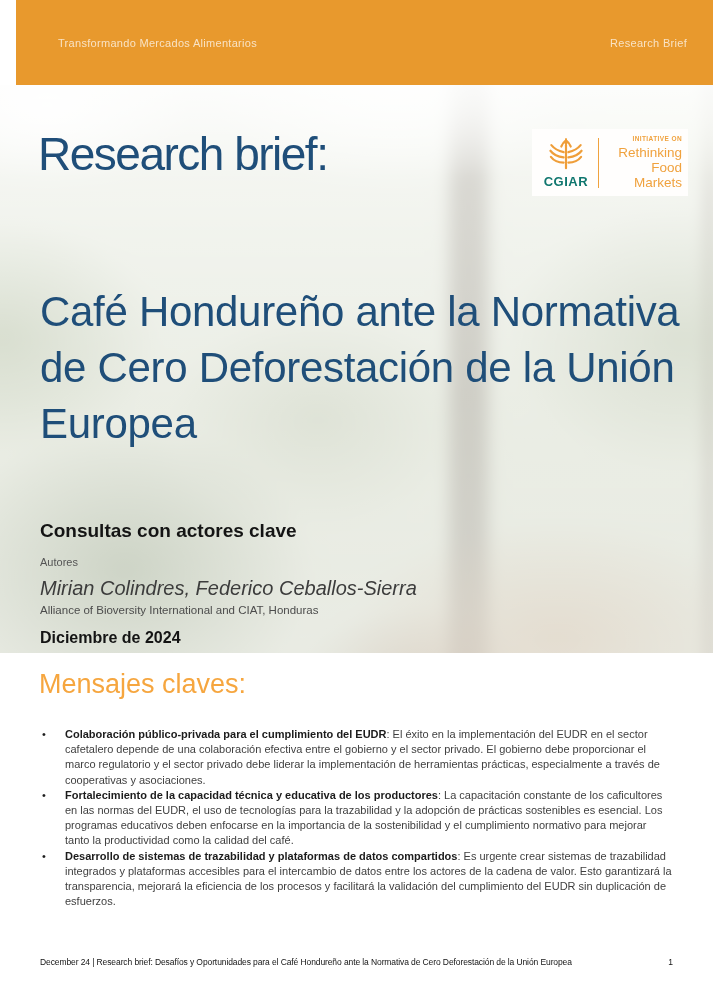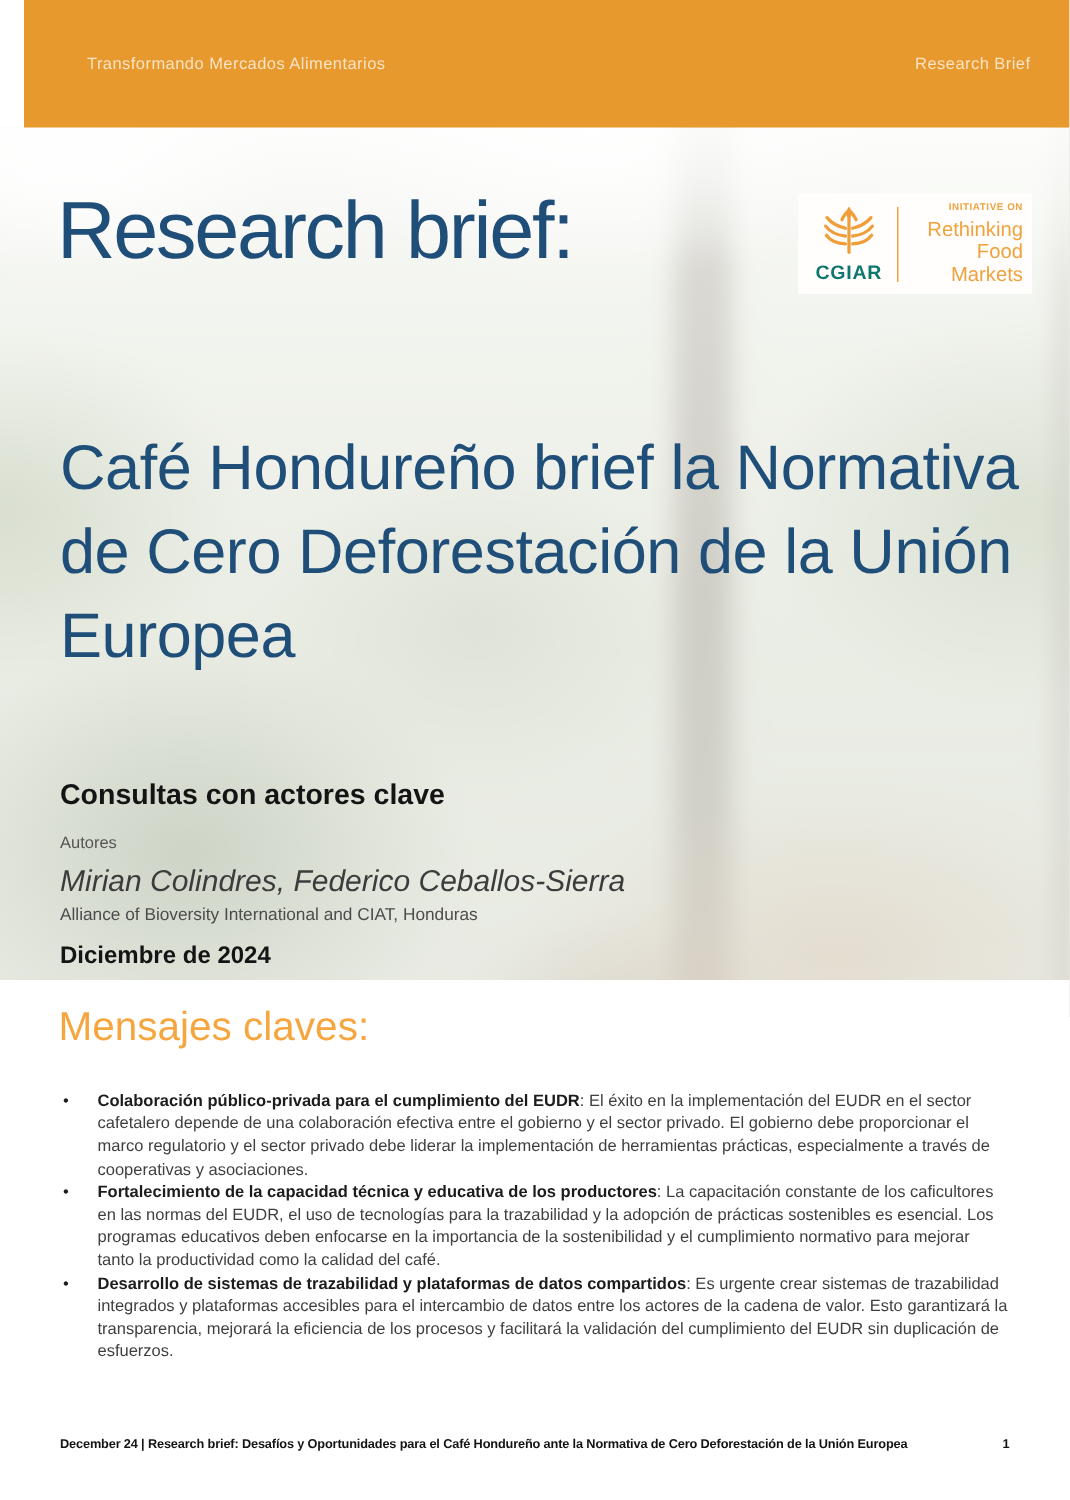--- a/index.html
+++ b/index.html
@@ -43,21 +43,21 @@
   .photo-veil {
     position:absolute; inset:0;
     background: linear-gradient(180deg,
       rgba(255,255,255,0.88) 0%, rgba(255,255,255,0.58) 16%,
       rgba(255,255,255,0.5) 55%, rgba(255,255,255,0.56) 100%);
   }
 
   
   .kicker {
     position:absolute; left:38px; top:112px; z-index:4; margin:0;
-    font-size:54px; line-height:85px; font-weight:500; letter-spacing:-1.5px;
+    font-size:46px; line-height:85px; font-weight:500; letter-spacing:-1.5px;
     color:#1F4E79;
   }
   .doc-title {
     position:absolute; left:40px; top:284px; z-index:4;
     font-size:42px; line-height:56px; font-weight:400; letter-spacing:-0.3px;
     color:#1F4E79;
   }
   .subtitle  { position:absolute; left:40px; top:520px; z-index:4; font-size:19px; font-weight:700; color:#141414; }
   .authors-label { position:absolute; left:40px; top:556px; z-index:4; font-size:11px; color:#555; }
   .authors   { position:absolute; left:40px; top:577px; z-index:4; font-size:20px; font-style:italic; color:#3c3c3c; }
@@ -93,21 +93,21 @@
   .bullets li::before {
     content:"\2022"; position:absolute; left:2px; top:0;
     font-size:11px; color:#1c1c1c;
   }
   .bullets li b { color:#1c1c1c;margin-top:36px; }
 
   
   .footer {
     position:absolute; left:40px; right:40px; top:957px; z-index:4;
     display:flex; justify-content:space-between; align-items:baseline;
-    font-size:8.5px; font-weight:700; letter-spacing:-0.1px; color:#141414;
+    font-size:8.5px; font-weight:400; letter-spacing:-0.1px; color:#141414;
   }
 </style>
 </head>
 <body>
 
 <div class="page">
 
   <div class="topbar">
     <span class="bartext">Transformando Mercados Alimentarios</span>
     <span class="bartext">Research Brief</span>
@@ -140,21 +140,21 @@
     </div>
     <div class="logo-divider"></div>
     <div class="logo-right">
       <span class="logo-initiative">INITIATIVE ON</span>
       <span class="logo-line">Rethinking</span>
       <span class="logo-line">Food Markets</span>
     </div>
   </div>
 
   <div class="doc-title">
-    <div>Café Hondureño brief la Normativa</div>
+    <div>Café Hondureño ante la Normativa</div>
     <div>de Cero Deforestación de la Unión</div>
     <div>Europea</div>
   </div>
 
   <div class="subtitle">Consultas con actores clave</div>
   <div class="authors-label">Autores</div>
   <div class="authors">Mirian Colindres, Federico Ceballos-Sierra</div>
   <div class="affiliation">Alliance of Bioversity International and CIAT, Honduras</div>
   <div class="date-line">Diciembre de 2024</div>
 

